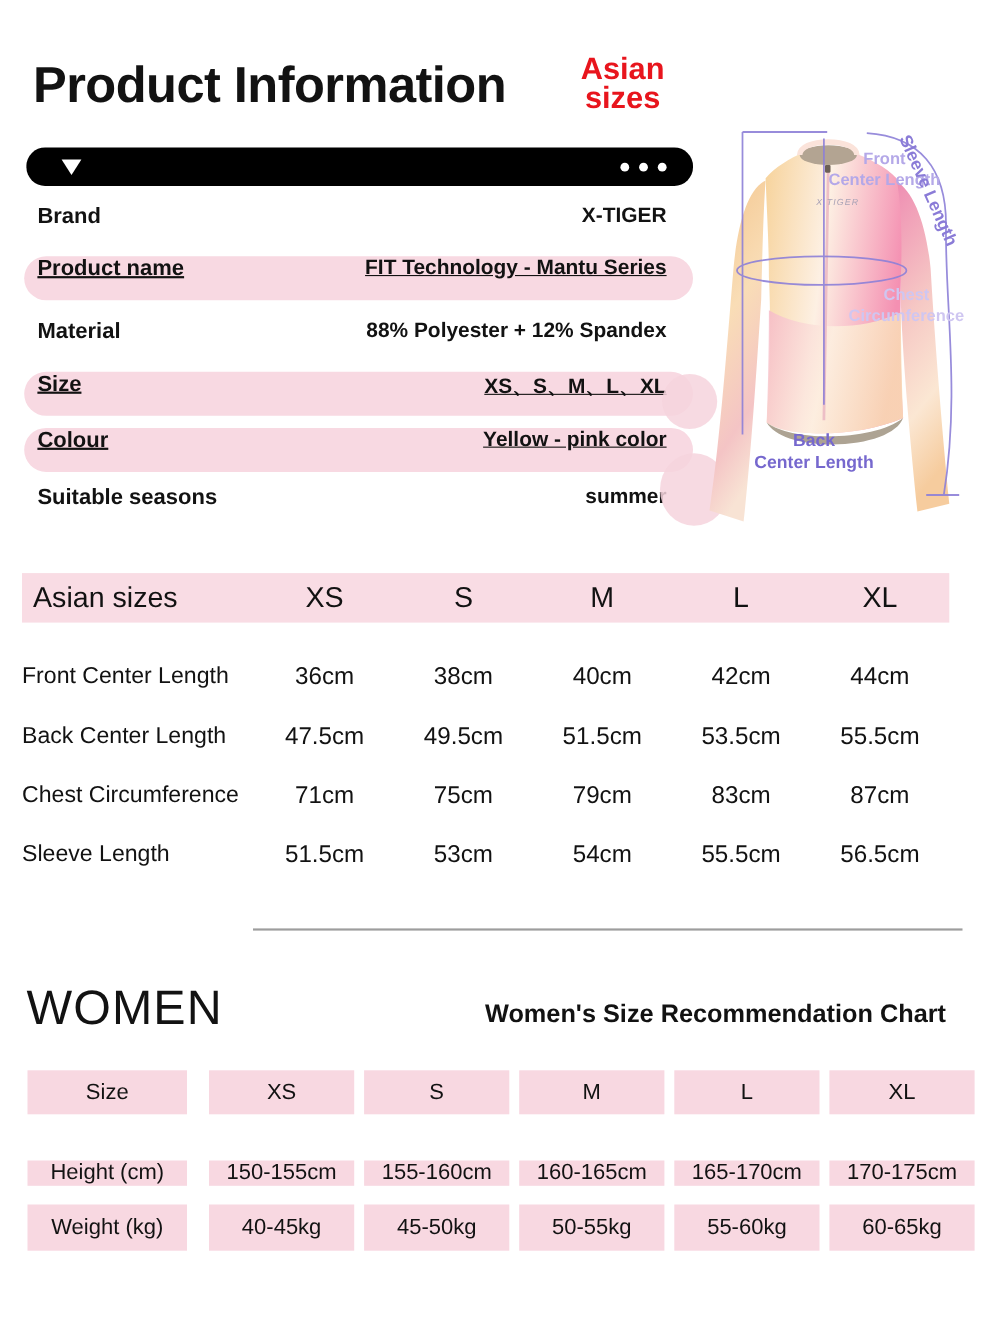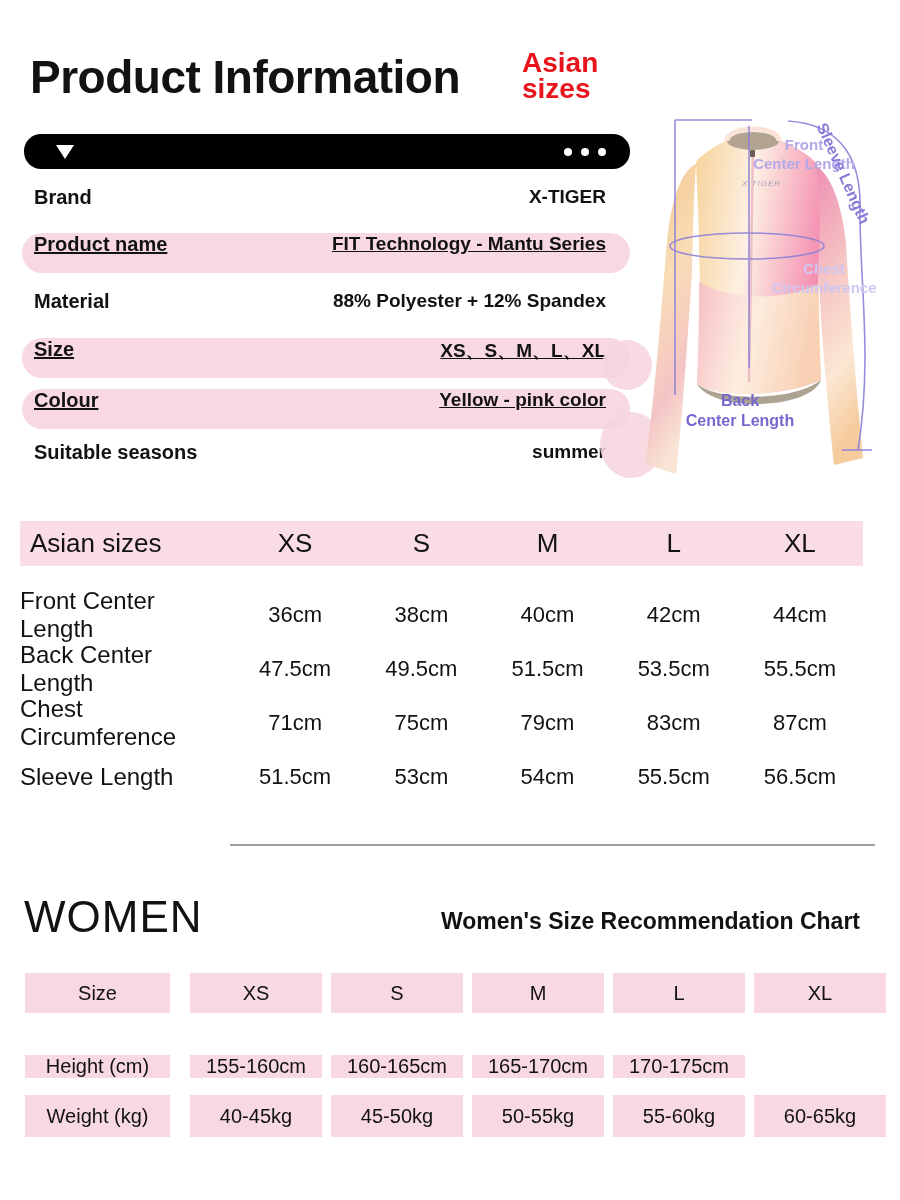--- a/index.html
+++ b/index.html
@@ -11,21 +11,21 @@
     --lavender:#b4a8e8;
     --lavender-light:#cfc6f1;
     --ink:#121212;
   }
   *{box-sizing:border-box;margin:0;padding:0;}
   body{background:#fff;font-family:"Liberation Sans", sans-serif;color:var(--ink);}
   .canvas{position:relative;width:900px;height:1200px;background:#fff;overflow:hidden;}
 
   
   .page-title{position:absolute;left:30px;top:52px;font-size:46px;font-weight:700;letter-spacing:-0.5px;line-height:1.1;}
-  .asian-badge{position:absolute;left:522px;top:50px;width:88px;text-align:left;color:var(--red);font-weight:700;font-size:28px;line-height:26px;}
+  .asian-badge{position:absolute;left:522px;top:50px;width:88px;text-align:center;color:var(--red);font-weight:700;font-size:28px;line-height:26px;}
 
   
   .black-bar{position:absolute;left:24px;top:134px;width:606px;height:35px;background:#000;border-radius:17px;}
   .tri-down{position:absolute;left:32px;top:11px;width:0;height:0;border-left:9px solid transparent;border-right:9px solid transparent;border-top:14px solid #fff;}
   .bar-dots{position:absolute;right:24px;top:14px;display:flex;gap:9px;}
   .bar-dots span{width:8px;height:8px;border-radius:50%;background:#fff;display:block;}
 
   
   .info-rows{position:absolute;left:22px;top:186px;width:608px;}
   .irow{height:40px;display:flex;align-items:flex-start;justify-content:space-between;padding:0 24px 0 12px;}
@@ -50,21 +50,21 @@
   .jlabel.chest{left:124px;top:148px;width:140px;font-size:15px;color:var(--lavender-light);}
   .jlabel.back{left:30px;top:279px;width:160px;font-size:16px;color:var(--purple-dark);}
   .jlogo{position:absolute;left:112px;top:67px;font-size:8px;font-style:italic;color:#aaa3b6;letter-spacing:1px;font-weight:400;}
 
   
   .band{position:absolute;left:20px;top:521px;width:843px;height:45px;background:var(--pink-band);display:flex;align-items:center;font-size:26px;}
   .band .band-label{width:212px;padding-left:10px;}
   .band .band-col{flex:1;text-align:center;}
   .schart{position:absolute;left:20px;top:588px;width:843px;}
   .srow{display:flex;align-items:center;height:54px;}
-  .srow .srow-label{width:212px;font-size:24px;}
+  .srow .srow-label{width:212px;font-size:21px;}
   .srow .srow-val{flex:1;text-align:center;font-size:22px;}
 
   .divider{position:absolute;left:230px;top:844px;width:645px;height:2px;background:#9d9d9d;}
 
   
   .women-heading{position:absolute;left:24px;top:892px;font-size:44px;font-weight:400;letter-spacing:1px;}
   .women-subtitle{position:absolute;right:40px;top:908px;font-size:23px;font-weight:700;}
 
   
   .rec-table{position:absolute;left:25px;top:973px;width:861px;}
@@ -245,20 +245,21 @@
     <div class="brow r1">
       <span class="bcell first">Size</span>
       <span class="bcell">XS</span>
       <span class="bcell">S</span>
       <span class="bcell">M</span>
       <span class="bcell">L</span>
       <span class="bcell last">XL</span>
     </div>
     <div class="brow r2">
       <span class="bcell first">Height (cm)</span>
+      <span class="bcell">150-155cm</span>
       <span class="bcell">155-160cm</span>
       <span class="bcell">160-165cm</span>
       <span class="bcell">165-170cm</span>
       <span class="bcell last">170-175cm</span>
     </div>
     <div class="brow r3">
       <span class="bcell first">Weight (kg)</span>
       <span class="bcell">40-45kg</span>
       <span class="bcell">45-50kg</span>
       <span class="bcell">50-55kg</span>

